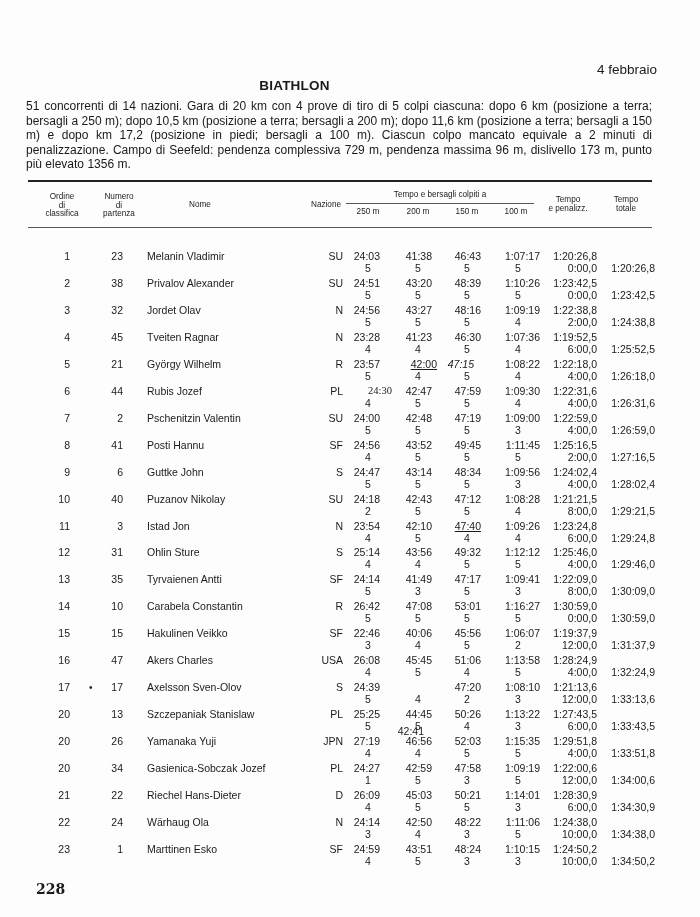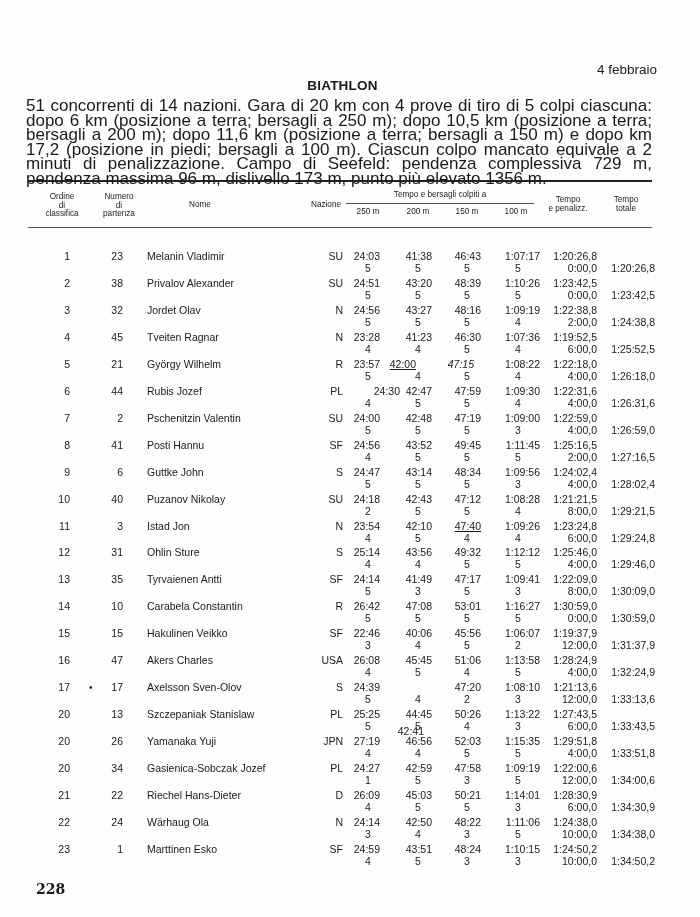--- a/index.html
+++ b/index.html
@@ -1,19 +1,19 @@
 <!DOCTYPE html>
 <html><head>
 <meta charset="utf-8">
 <style>
   html, body { margin:0; padding:0; background:#fdfdfd; }
   body { width:700px; height:917px; position:relative; overflow:hidden; color:#1a1a1a; font-family:"Liberation Sans", sans-serif; }
   .date { position:absolute; right:43px; top:62px; font-size:13.5px; }
-  .title { position:absolute; left:0; width:589px; top:78px; text-align:center; font-weight:bold; font-size:13.5px; letter-spacing:0.2px;margin-left:48px; }
-  .intro { position:absolute; left:26px; width:626px; top:99px; font-size:17px; line-height:14.6px; text-align:justify; }
+  .title { position:absolute; left:0; width:589px; top:78px; text-align:center; font-weight:bold; font-size:13.5px; letter-spacing:0.2px; }
+  .intro { position:absolute; left:26px; width:626px; top:99px; font-size:12px; line-height:14.6px; text-align:justify; }
   .rule-thick { position:absolute; left:28px; width:624px; top:180px; height:2px; background:#222; }
   .rule-thin { position:absolute; left:28px; width:624px; top:227px; height:1px; background:#555; }
   .hdr { position:absolute; font-size:8.2px; line-height:8.6px; text-align:center; color:#222; }
   .grp-line { position:absolute; left:346px; width:188px; top:203px; height:1px; background:#555; }
   .row { position:absolute; left:0; width:700px; height:26px; font-size:10.5px; }
   .c { position:absolute; top:0; white-space:nowrap; }
   .r { text-align:right; }
   .ctr { text-align:center; }
   .sub { top:12px; }
   .pagenum { position:absolute; left:36px; top:881px; font-family:"DejaVu Serif", serif; font-weight:bold; font-size:14px; }
@@ -126,36 +126,36 @@
       <div class="c r sub" style="left:540px;width:57px;">6:00,0</div>
       <div class="c r sub" style="left:600px;width:55px;">1:25:52,5</div>
     </div>
     <div class="row" style="top: 357.8px;">
       <div class="c r" style="left:40px;width:30px;">5</div>
       <div class="c r" style="left:96px;width:27px;">21</div>
       <div class="c" style="left:147px;">György Wilhelm</div>
       <div class="c r" style="left:300px;width:43px;">R</div>
       <div class="c r" style="left:340px;width:40px;">23:57</div>
       <div class="c ctr sub" style="left:358px;width:20px;">5</div>
-      <div class="c r" style="left:376px;width:40px;text-decoration:underline;">42:00</div>
+      <div class="c r" style="left:397px;width:40px;text-decoration:underline;">42:00</div>
       <div class="c ctr sub" style="left:408px;width:20px;">4</div>
       <div class="c r" style="left:434px;width:40px;font-style:italic;">47:15</div>
       <div class="c ctr sub" style="left:457px;width:20px;">5</div>
       <div class="c r" style="left:490px;width:50px;">1:08:22</div>
       <div class="c ctr sub" style="left:508px;width:20px;">4</div>
       <div class="c r" style="left:540px;width:57px;">1:22:18,0</div>
       <div class="c r sub" style="left:540px;width:57px;">4:00,0</div>
       <div class="c r sub" style="left:600px;width:55px;">1:26:18,0</div>
     </div>
     <div class="row" style="top: 384.75px;">
       <div class="c r" style="left:40px;width:30px;">6</div>
       <div class="c r" style="left:96px;width:27px;">44</div>
       <div class="c" style="left:147px;">Rubis Jozef</div>
       <div class="c r" style="left:300px;width:43px;">PL</div>
-      <div class="c r" style="left:340px;width:60px;">24:30</div>
+      <div class="c r" style="left:340px;width:52px;font-family:Liberation Serif, serif;">24:30</div>
       <div class="c ctr sub" style="left:358px;width:20px;">4</div>
       <div class="c r" style="left:392px;width:40px;">42:47</div>
       <div class="c ctr sub" style="left:408px;width:20px;">5</div>
       <div class="c r" style="left:441px;width:40px;">47:59</div>
       <div class="c ctr sub" style="left:457px;width:20px;">5</div>
       <div class="c r" style="left:490px;width:50px;">1:09:30</div>
       <div class="c ctr sub" style="left:508px;width:20px;">4</div>
       <div class="c r" style="left:540px;width:57px;">1:22:31,6</div>
       <div class="c r sub" style="left:540px;width:57px;">4:00,0</div>
       <div class="c r sub" style="left:600px;width:55px;">1:26:31,6</div>

